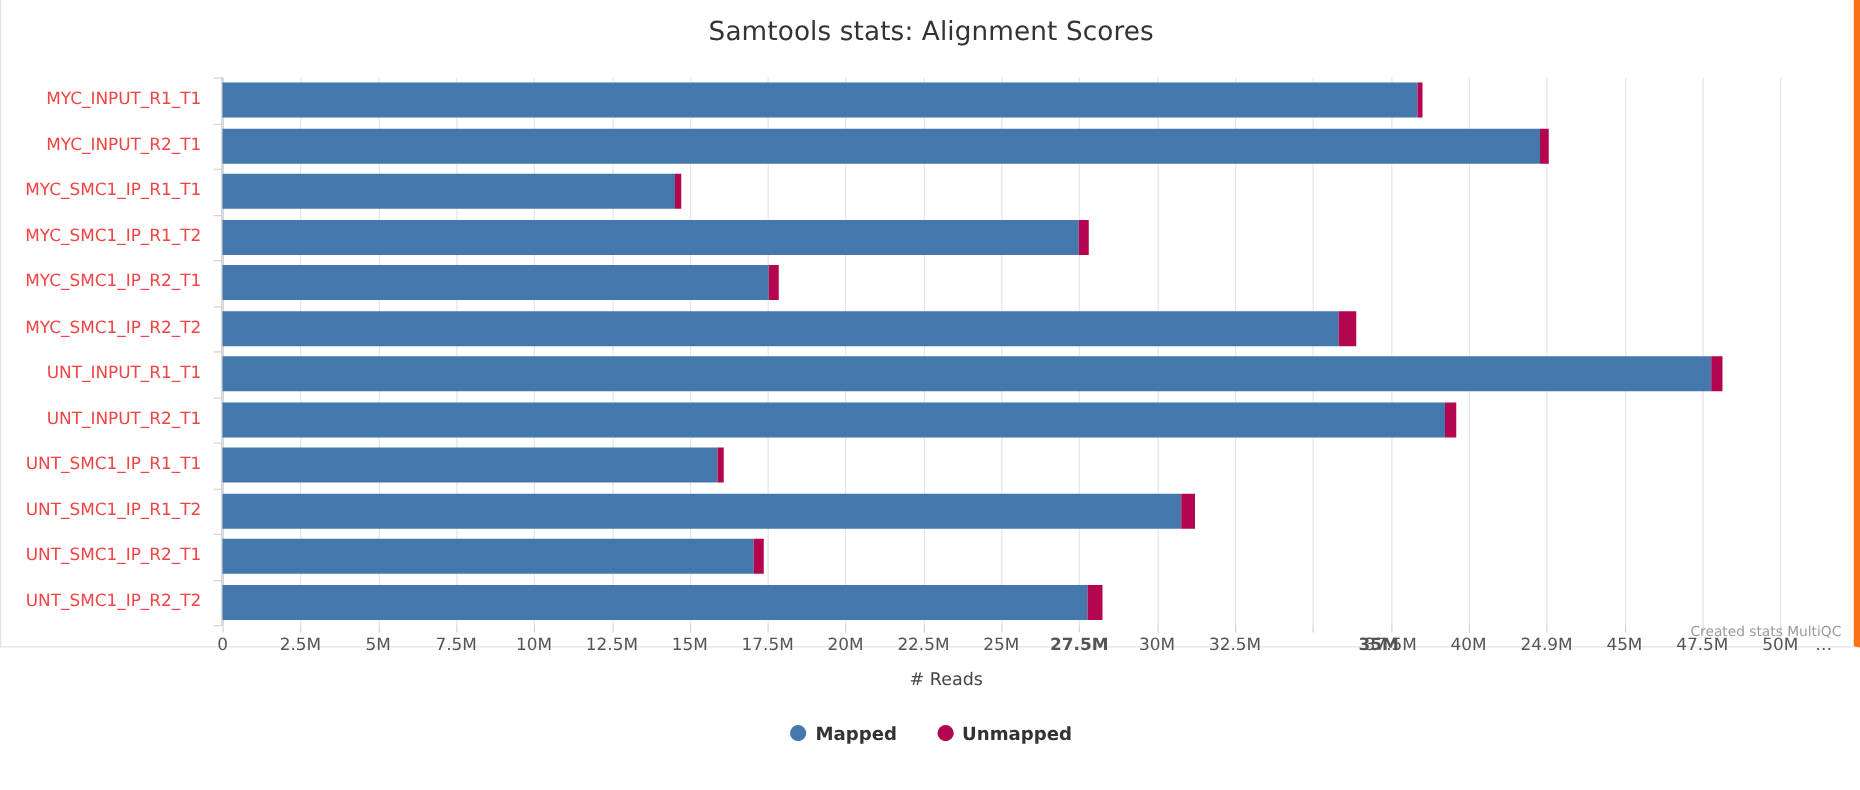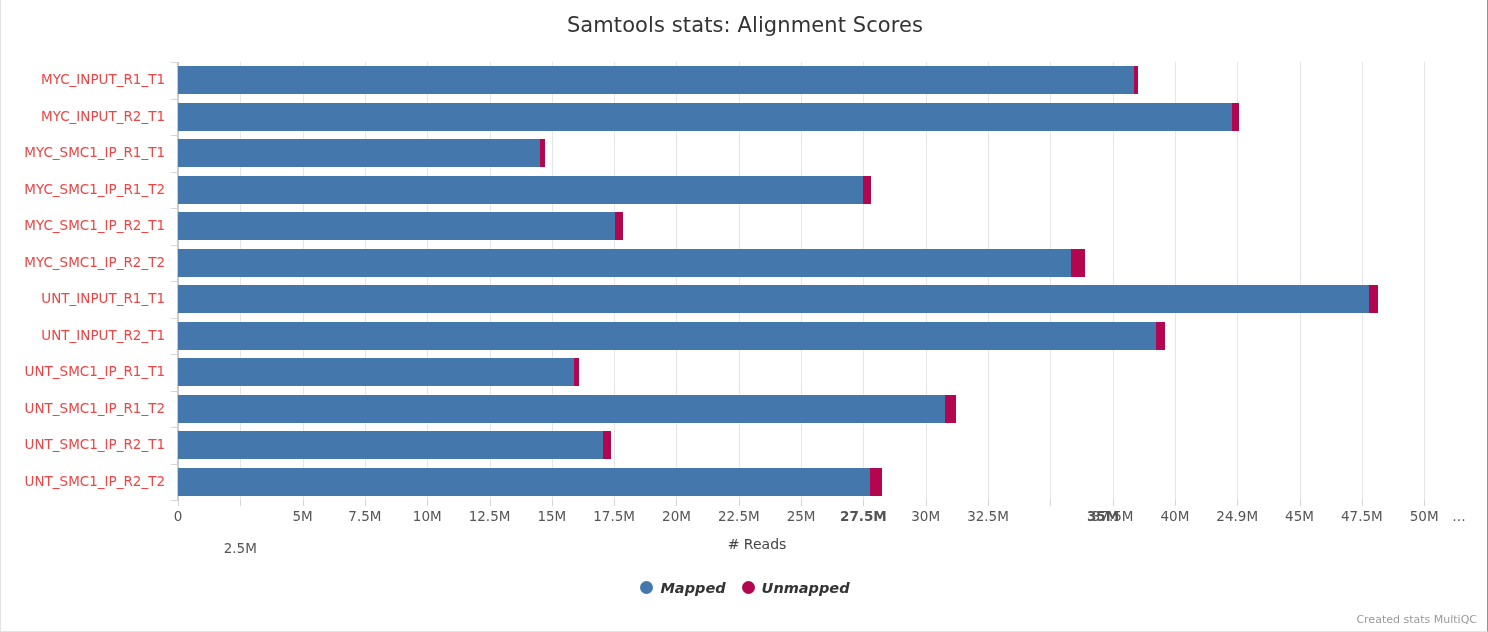--- a/index.html
+++ b/index.html
@@ -4,24 +4,24 @@
 <style>
   * { box-sizing: border-box; margin: 0; padding: 0; }
   html, body {
     width: 1488px; height: 632px;
     background: #ffffff;
     font-family: "DejaVu Sans", sans-serif;
     overflow: hidden;
   }
   #chart-root {
     position: relative;
-    width: 1488px; height: 632px;
+    width: 1488px; height: 518px;
     background: #ffffff;
     border-left: 1px solid #e3e3e3;
-    border-right: 1px solid #f97316;
+    border-right: 5px solid #f97316;
     border-bottom: 1px solid #e3e3e3;
   }
   #chart-title {
     position: absolute;
     top: 13px; left: 0; width: 1488px;
     text-align: center;
     font-size: 21px;
     font-weight: 400;
     color: #333333;
     letter-spacing: .1px;
@@ -104,23 +104,22 @@
   #legend {
     position: absolute;
     top: 580px; left: 0; width: 1488px;
     text-align: center;
     font-size: 14.5px;
     font-weight: bold;
     color: #333333;
   }
   .legend-item {
     display: inline-block;
-    margin: 0 8px;
-    white-space: nowrap;
-    font-style: italic;
+    margin: 0 16px;
+    white-space: nowrap;
   }
   .legend-dot {
     display: inline-block;
     width: 13px; height: 13px;
     border-radius: 50%;
     vertical-align: -1px;
     margin-right: 7px;
   }
   #credit {
     position: absolute;
@@ -202,21 +201,21 @@
       <div class="y-label" style="top: 436.25px;">UNT_SMC1_IP_R2_T1</div>
       <div class="y-tick" style="top: 427px;"></div>
       <div class="y-label" style="top: 472.75px;">UNT_SMC1_IP_R2_T2</div>
       <div class="y-tick" style="top: 463.5px;"></div>
       <div class="y-tick" style="top: 500px;"></div>
     </div>
   <div id="x-axis-labels">
       <div class="x-tickmark" style="left: 177px;"></div>
       <div class="x-label" style="left: 177px;">0</div>
       <div class="x-tickmark" style="left: 239.308px;"></div>
-      <div class="x-label" style="left: 239.308px; margin-top: 32px;">2.5M</div>
+      <div class="x-label" style="left: 239.308px;">2.5M</div>
       <div class="x-tickmark" style="left: 301.615px;"></div>
       <div class="x-label" style="left: 301.615px;">5M</div>
       <div class="x-tickmark" style="left: 363.923px;"></div>
       <div class="x-label" style="left: 363.923px;">7.5M</div>
       <div class="x-tickmark" style="left: 426.231px;"></div>
       <div class="x-label" style="left: 426.231px;">10M</div>
       <div class="x-tickmark" style="left: 488.538px;"></div>
       <div class="x-label" style="left: 488.538px;">12.5M</div>
       <div class="x-tickmark" style="left: 550.846px;"></div>
       <div class="x-label" style="left: 550.846px;">15M</div>

